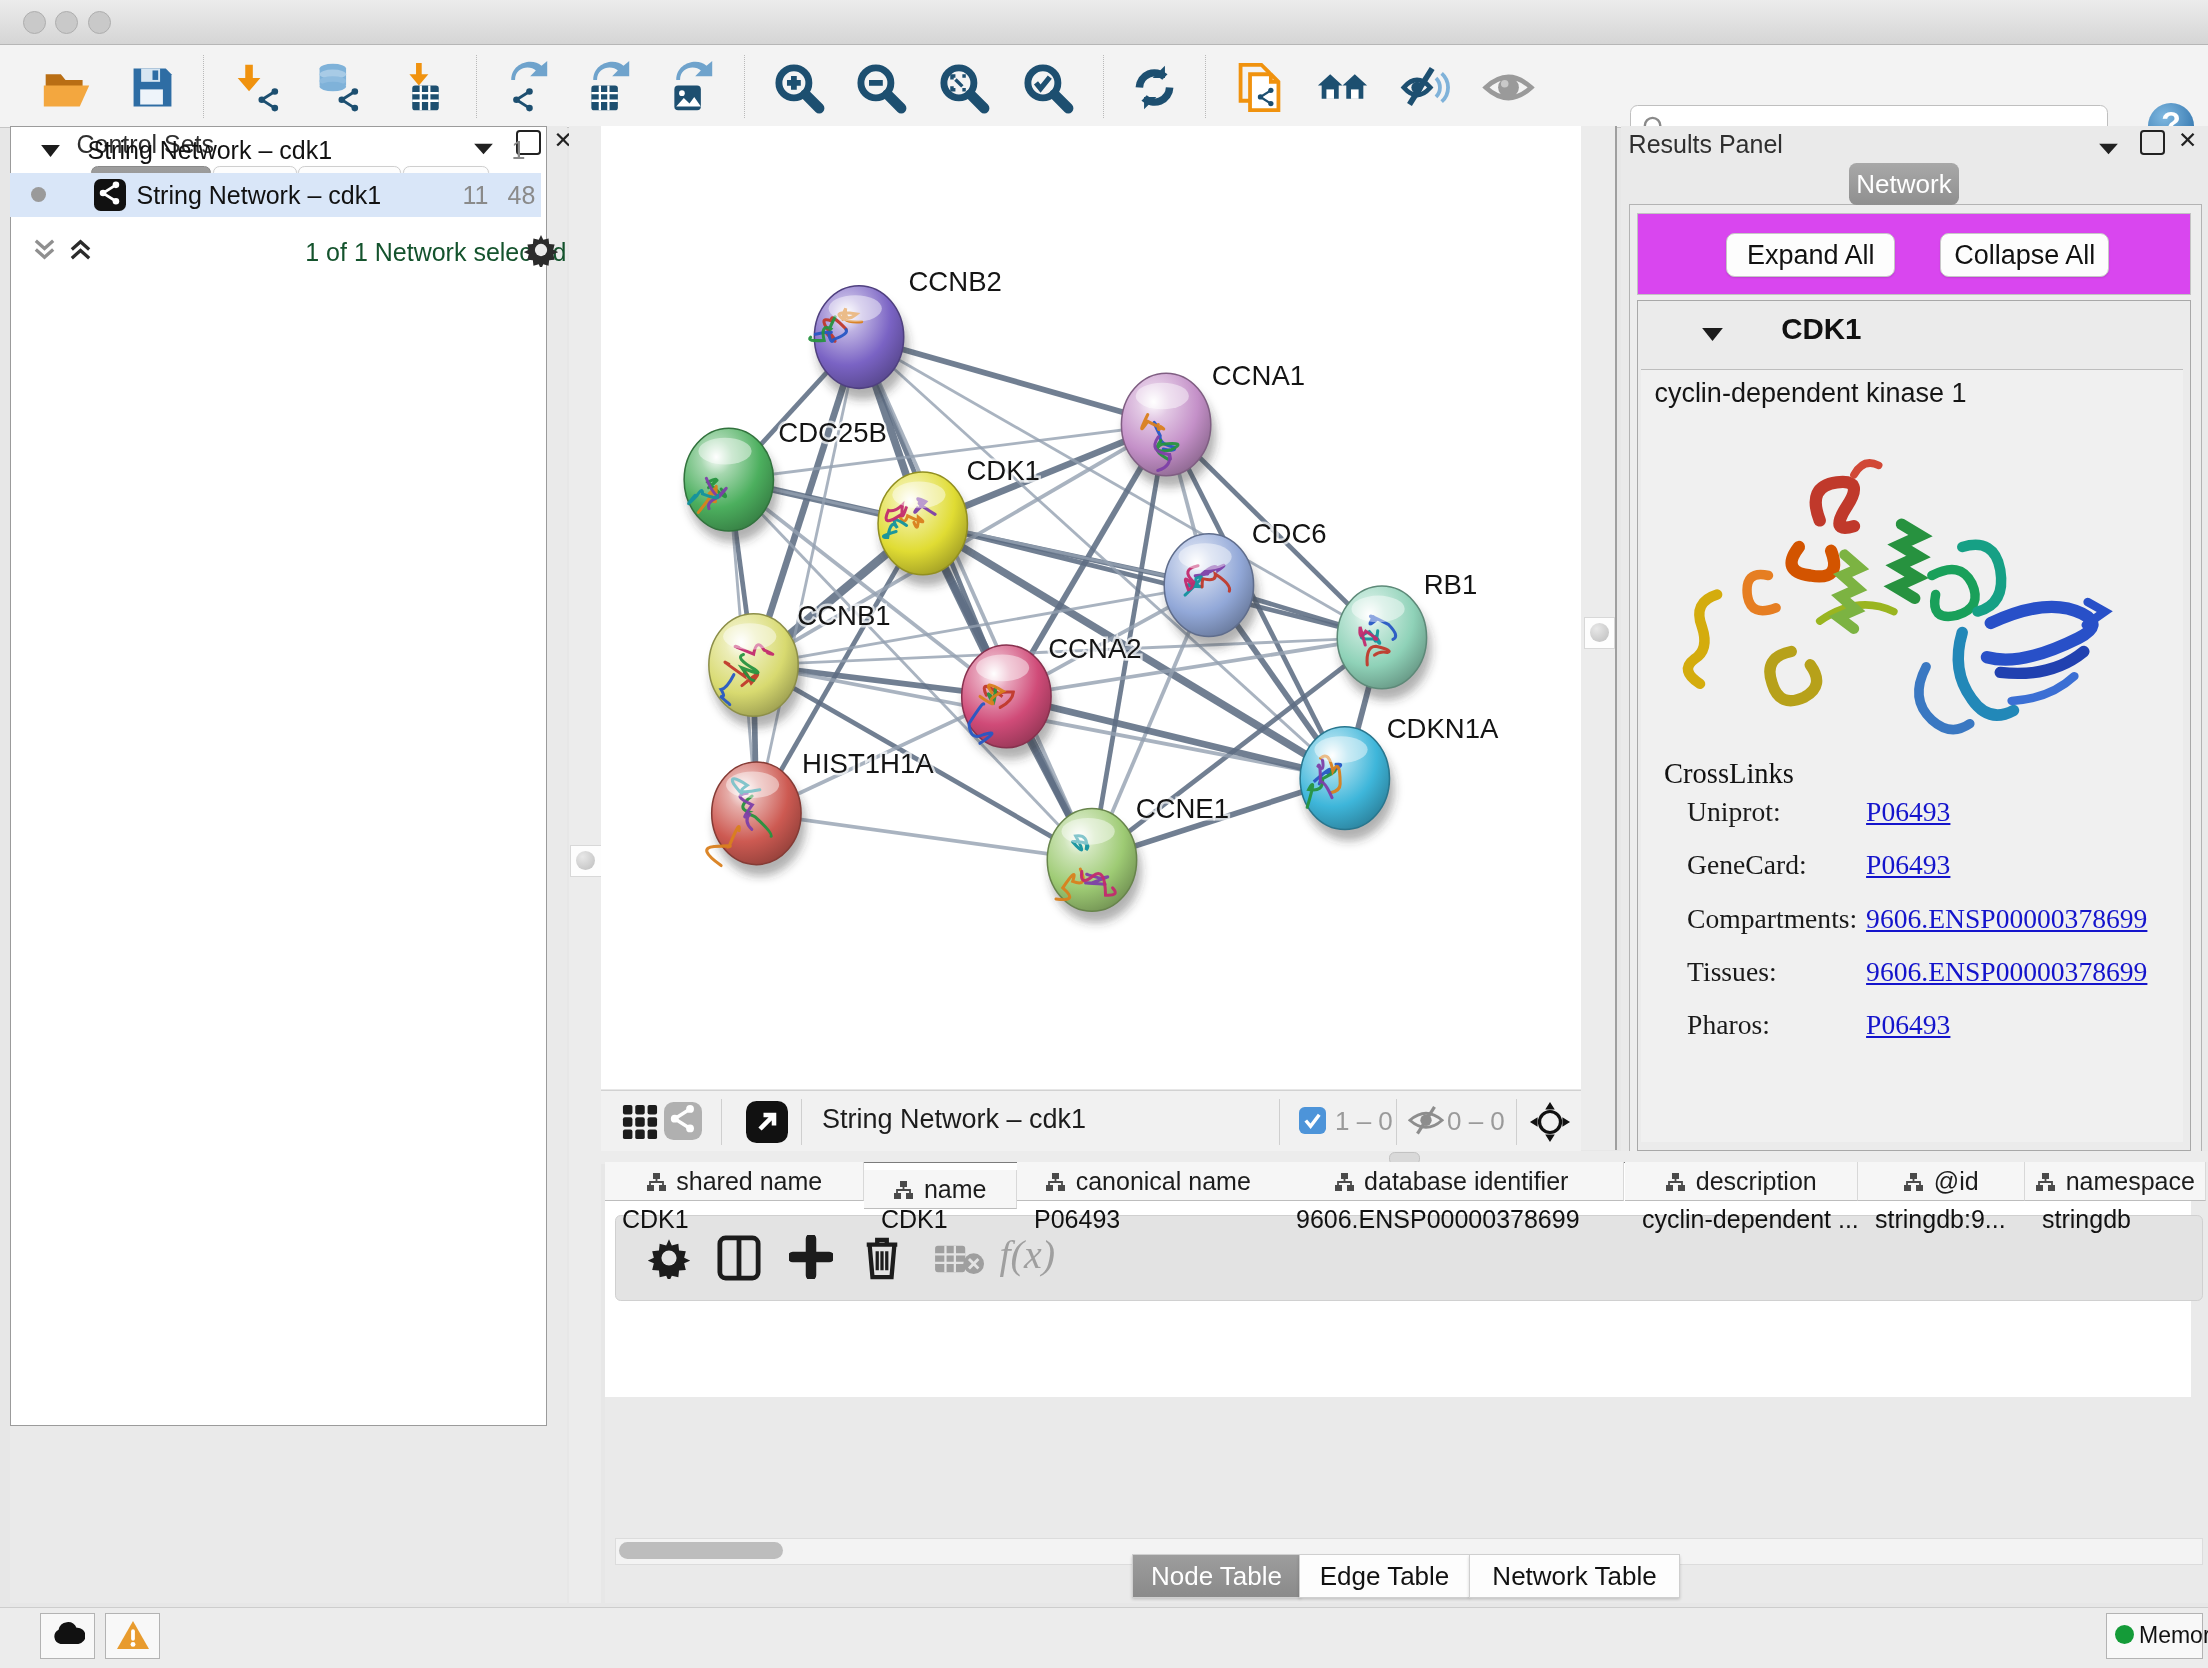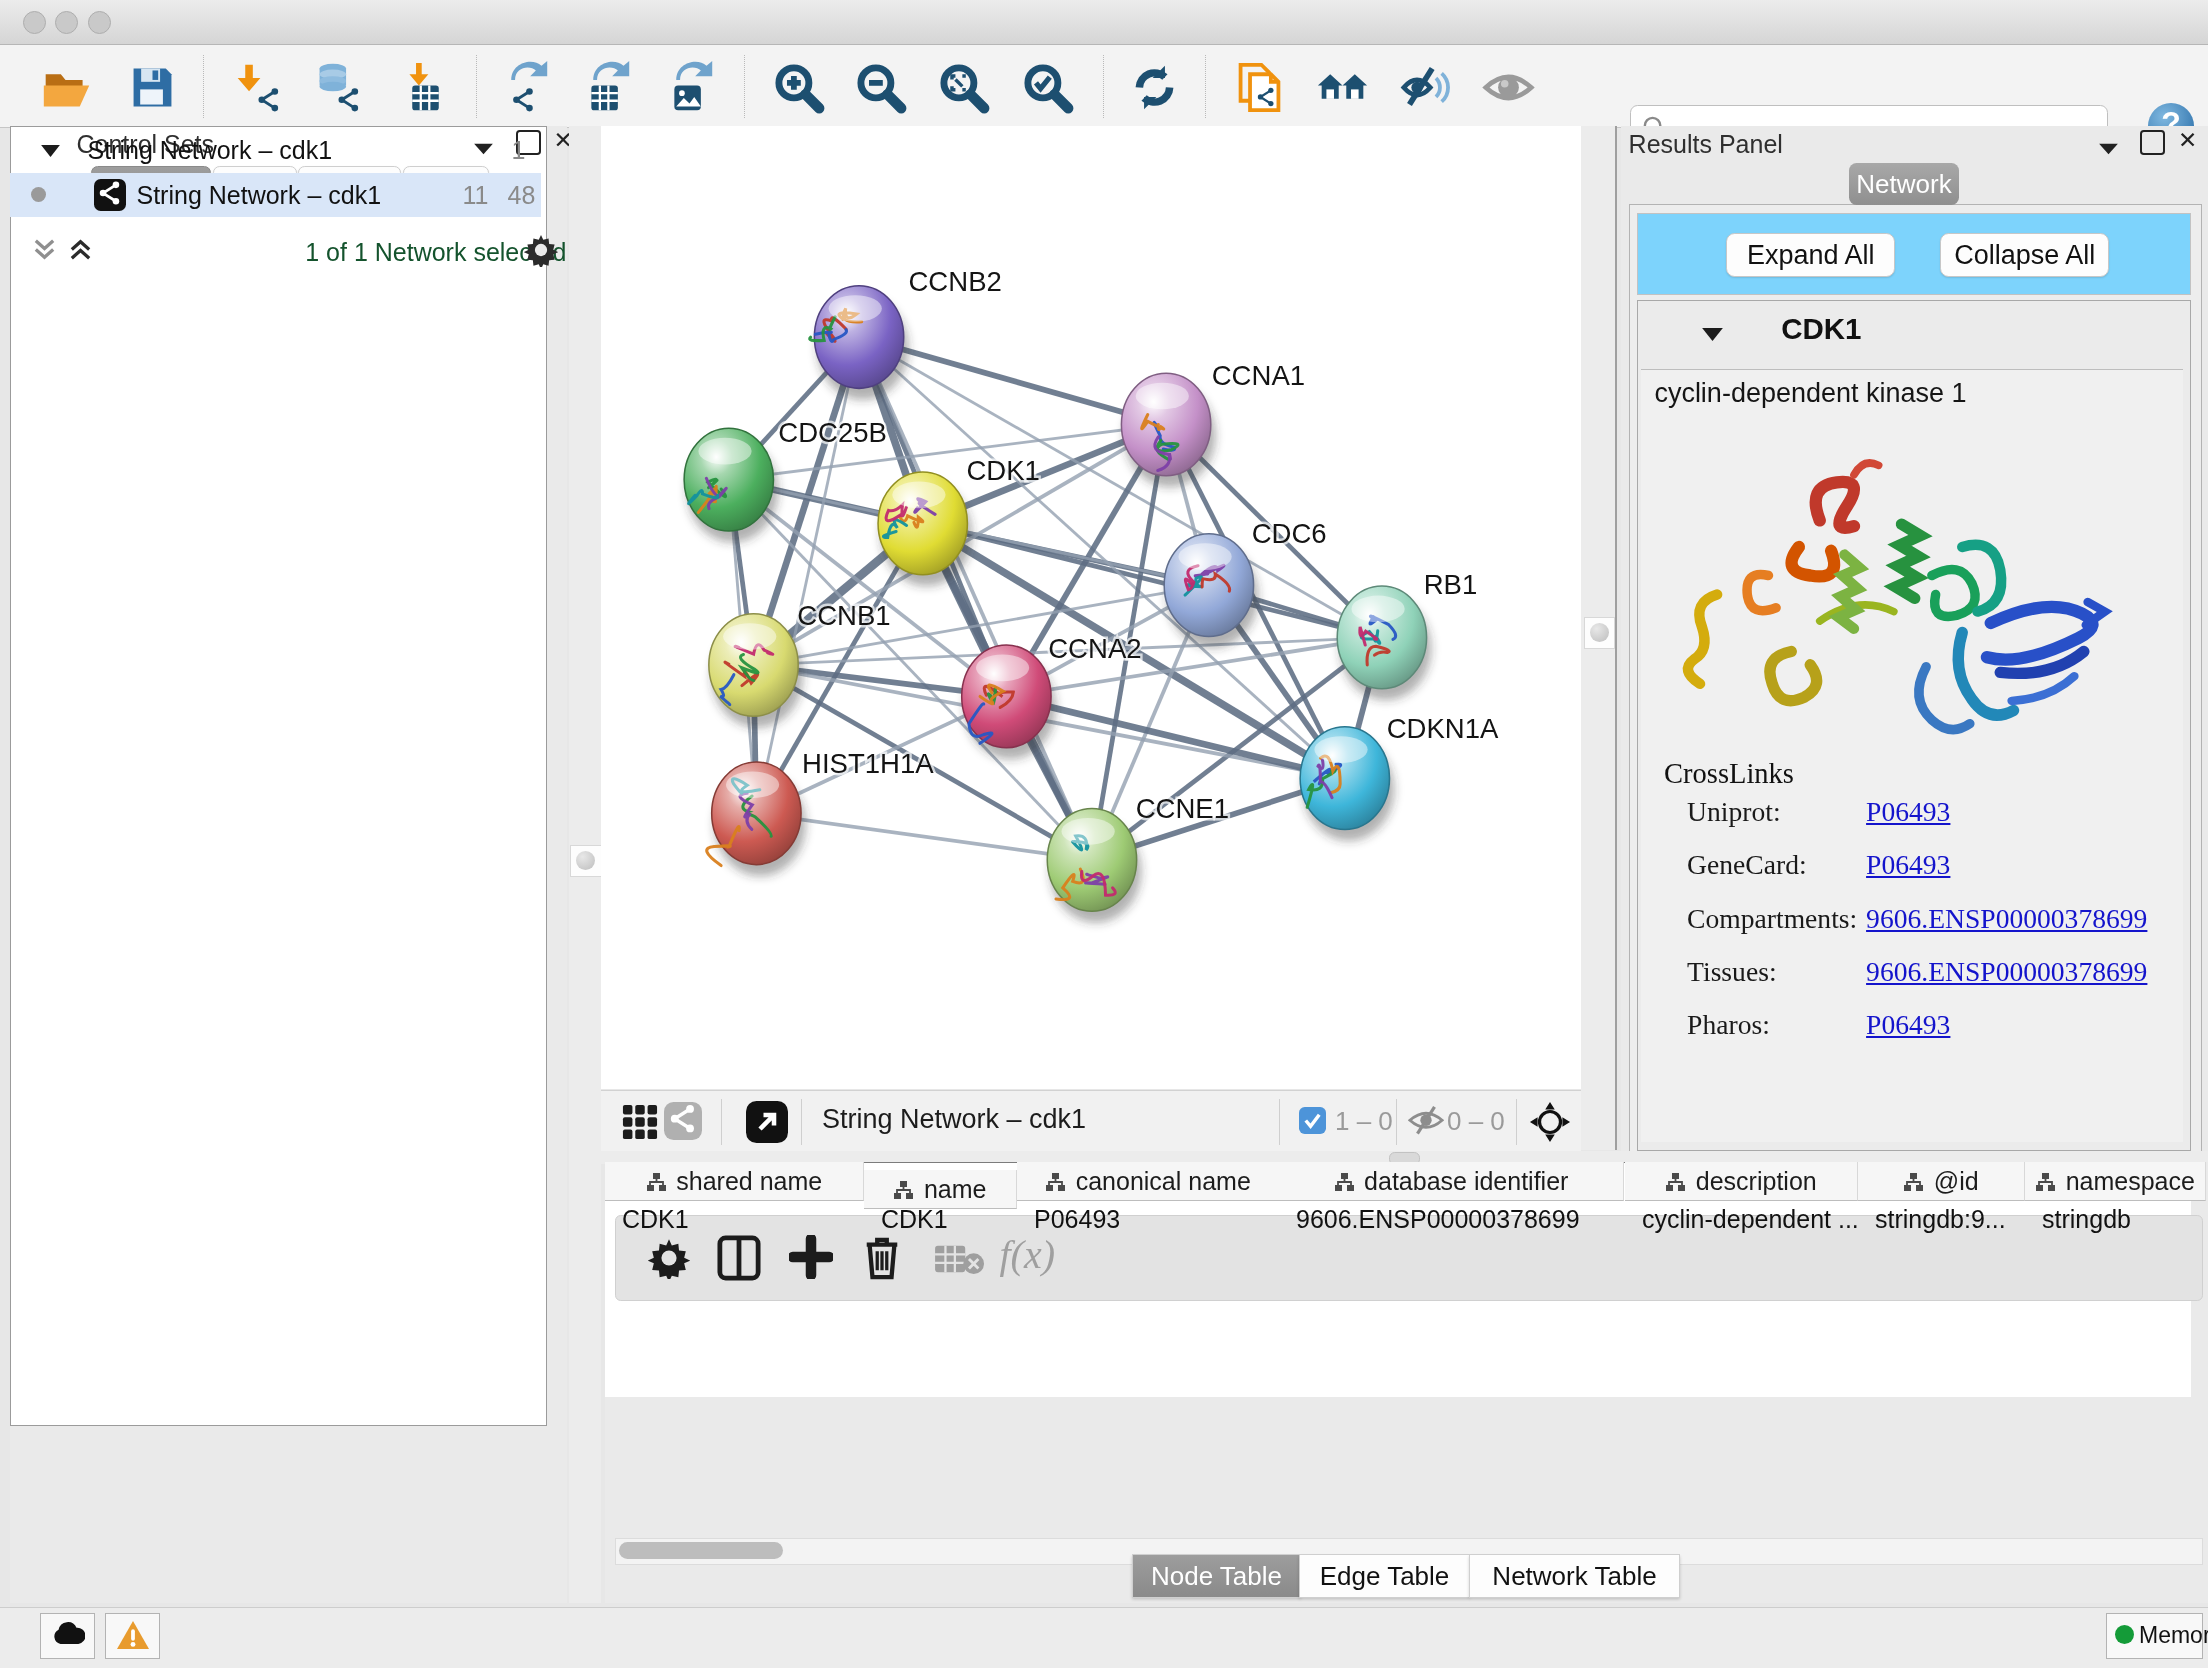--- a/index.html
+++ b/index.html
@@ -622,21 +622,21 @@
   <div id="results-panel" class="abs">
     <span class="panel-title abs" style="left:7.6px;top:3.8px">Results Panel</span>
     <svg class="abs" style="left:476px;top:15px" width="23" height="15" viewBox="0 0 24 16">
       <path d="M2 3 h20 l-10 11 z" fill="#222"></path>
       </svg>
     <div class="sq-ic abs" style="left:519px;top:3.8px"></div>
     <span class="win-ic abs" style="left:557px;top:1px;font-weight:bold">✕</span>
 
     <div id="res-tab" class="abs">Network</div>
     <div id="res-outer" class="abs">
-      <div class="abs" style="left:7.6px;top:7.6px;width:552px;height:80px;border:1.9px solid #c2c2c2;background:#7dd3fc">
+      <div class="abs" style="left:7.6px;top:7.6px;width:552px;height:80px;border:1.9px solid #c2c2c2;background:#d946ef">
         <div class="res-btn abs" style="left:88px;top:19px">Expand All</div>
         <div class="res-btn abs" style="left:302px;top:19px">Collapse All</div>
       </div>
       <div id="cdk1-box" class="abs">
         <svg class="abs" style="left:63px;top:25px" width="23" height="16" viewBox="0 0 24 17">
           <path d="M1 2 h22 l-11 14 z" fill="#1c1c1c"></path>
           </svg>
         <span class="abs" style="left:143px;top:11.4px;font-size:29.5px;font-weight:bold;color:#111">CDK1</span>
         <div id="cdk1-desc-box" class="abs">
           <span class="abs" style="left:13.3px;top:7.6px;font-size:27px;color:#151515">cyclin-dependent kinase 1</span>

